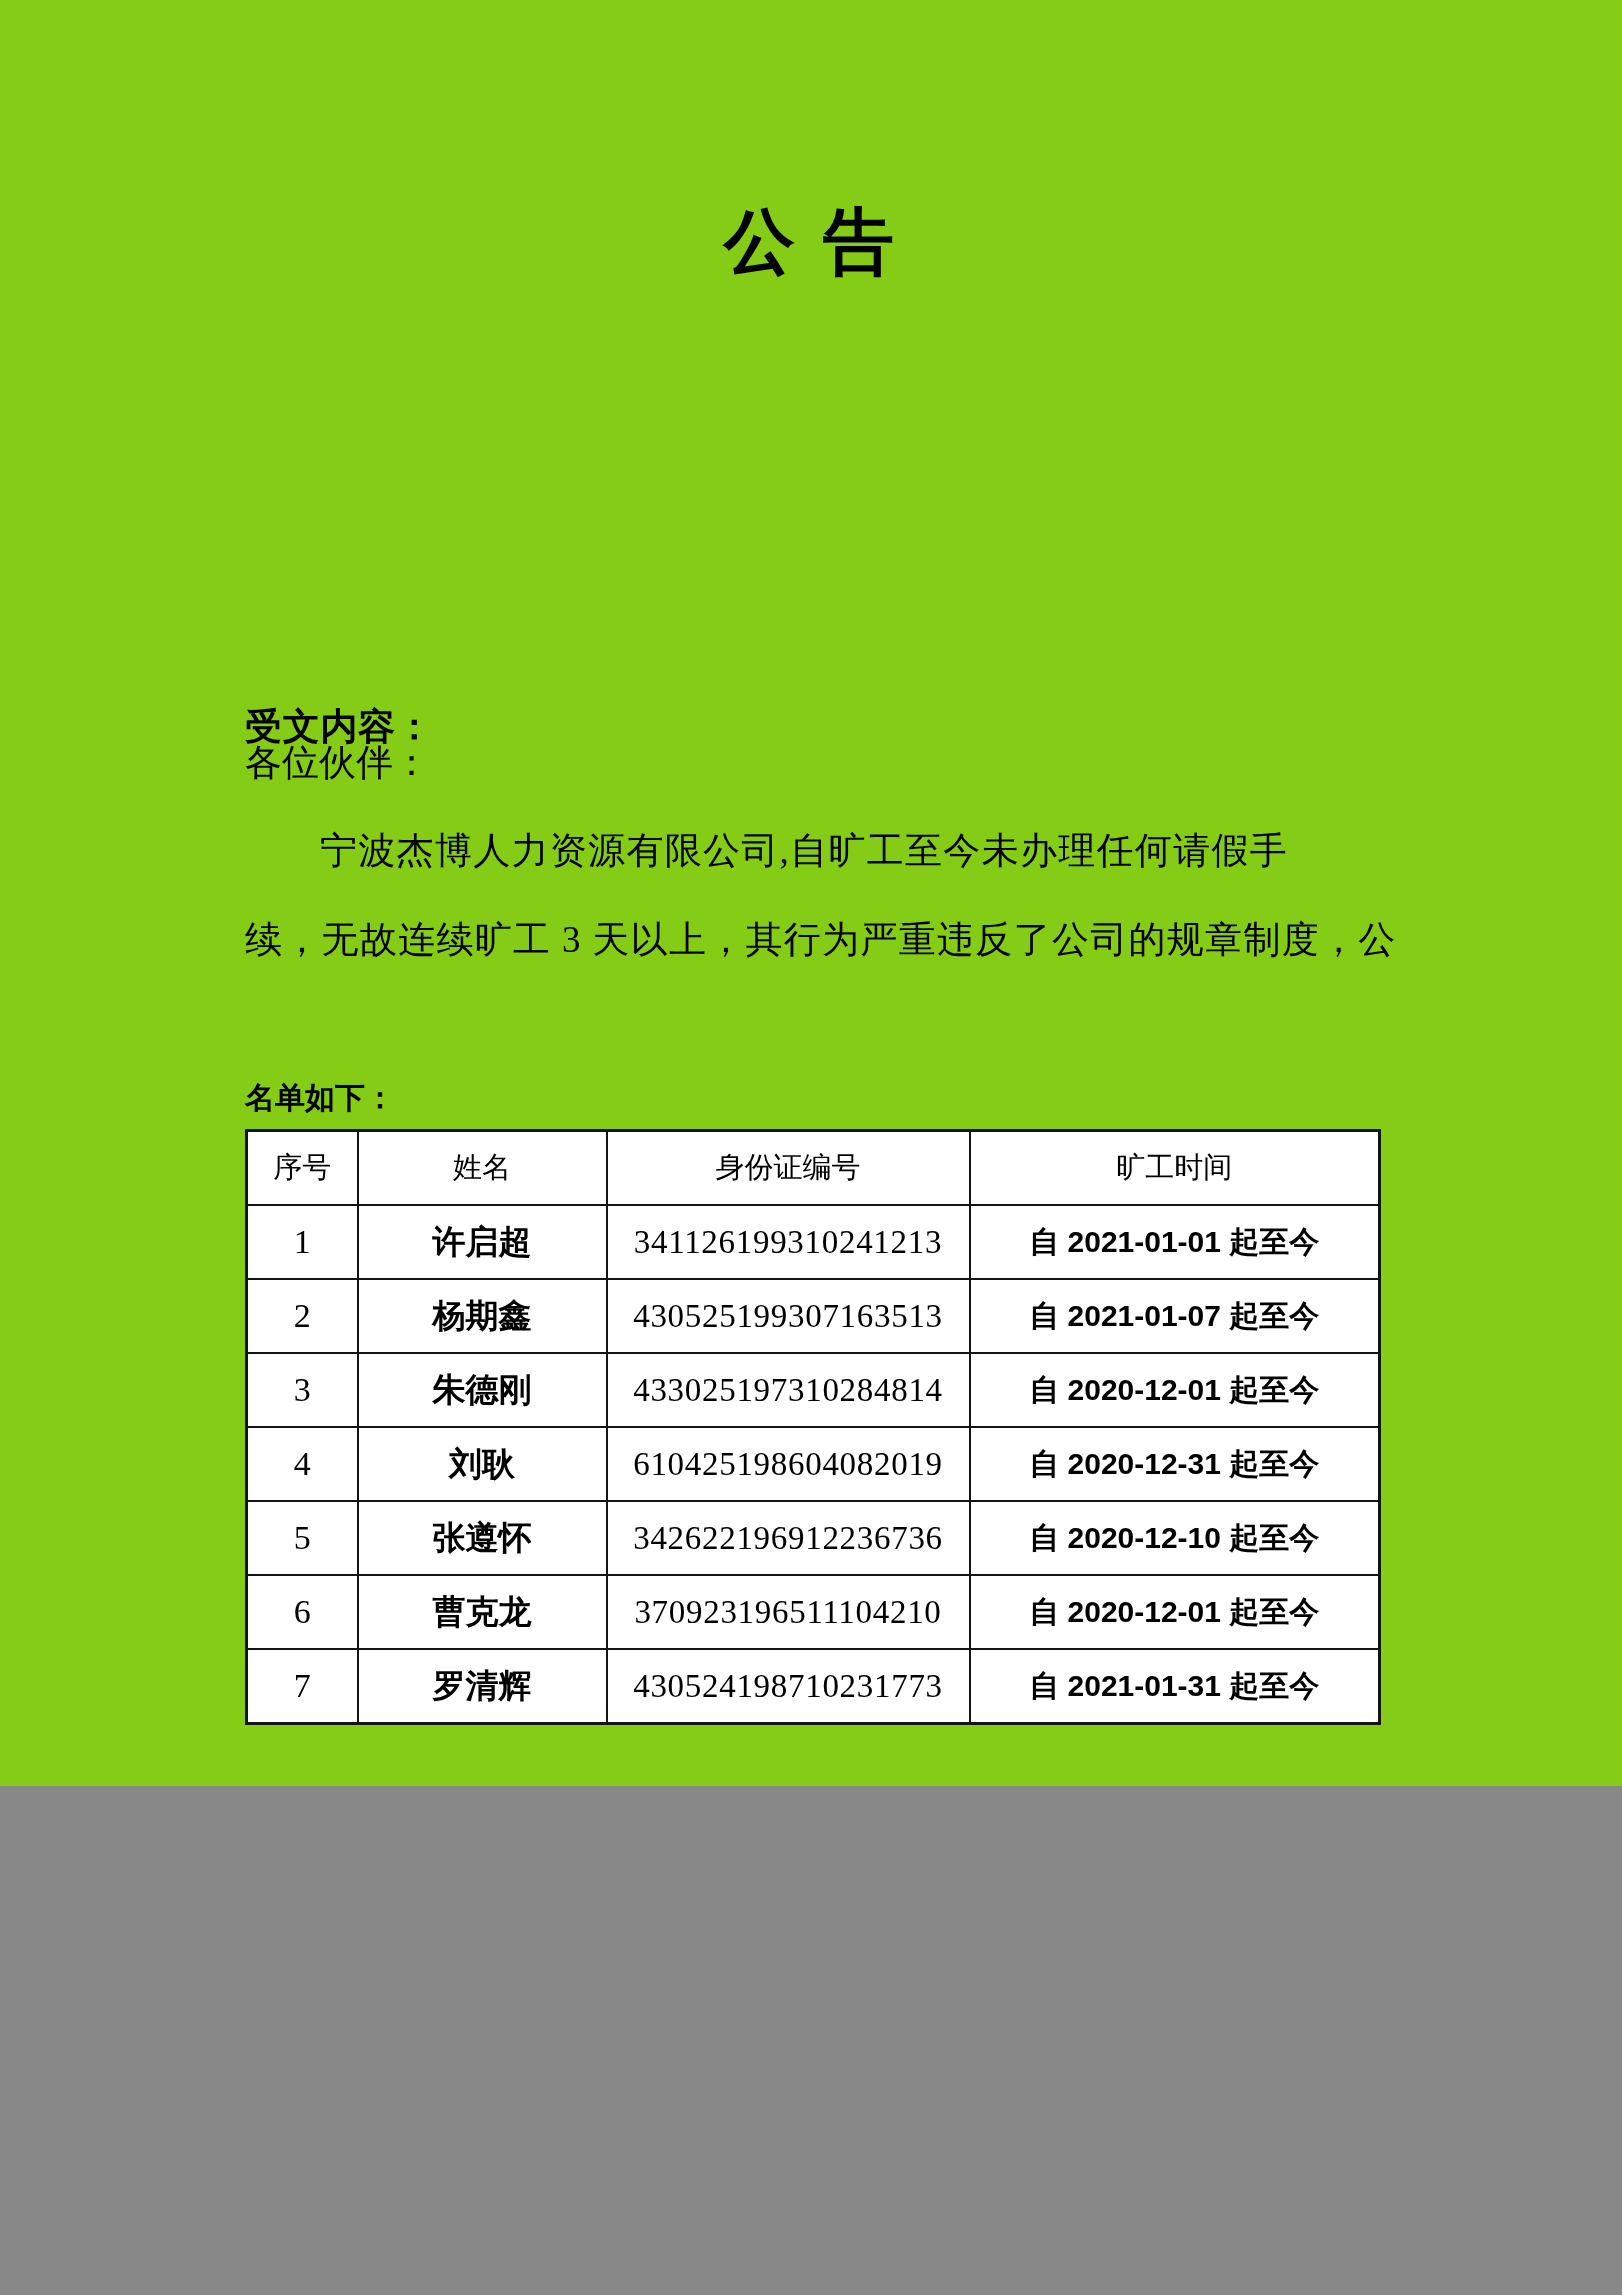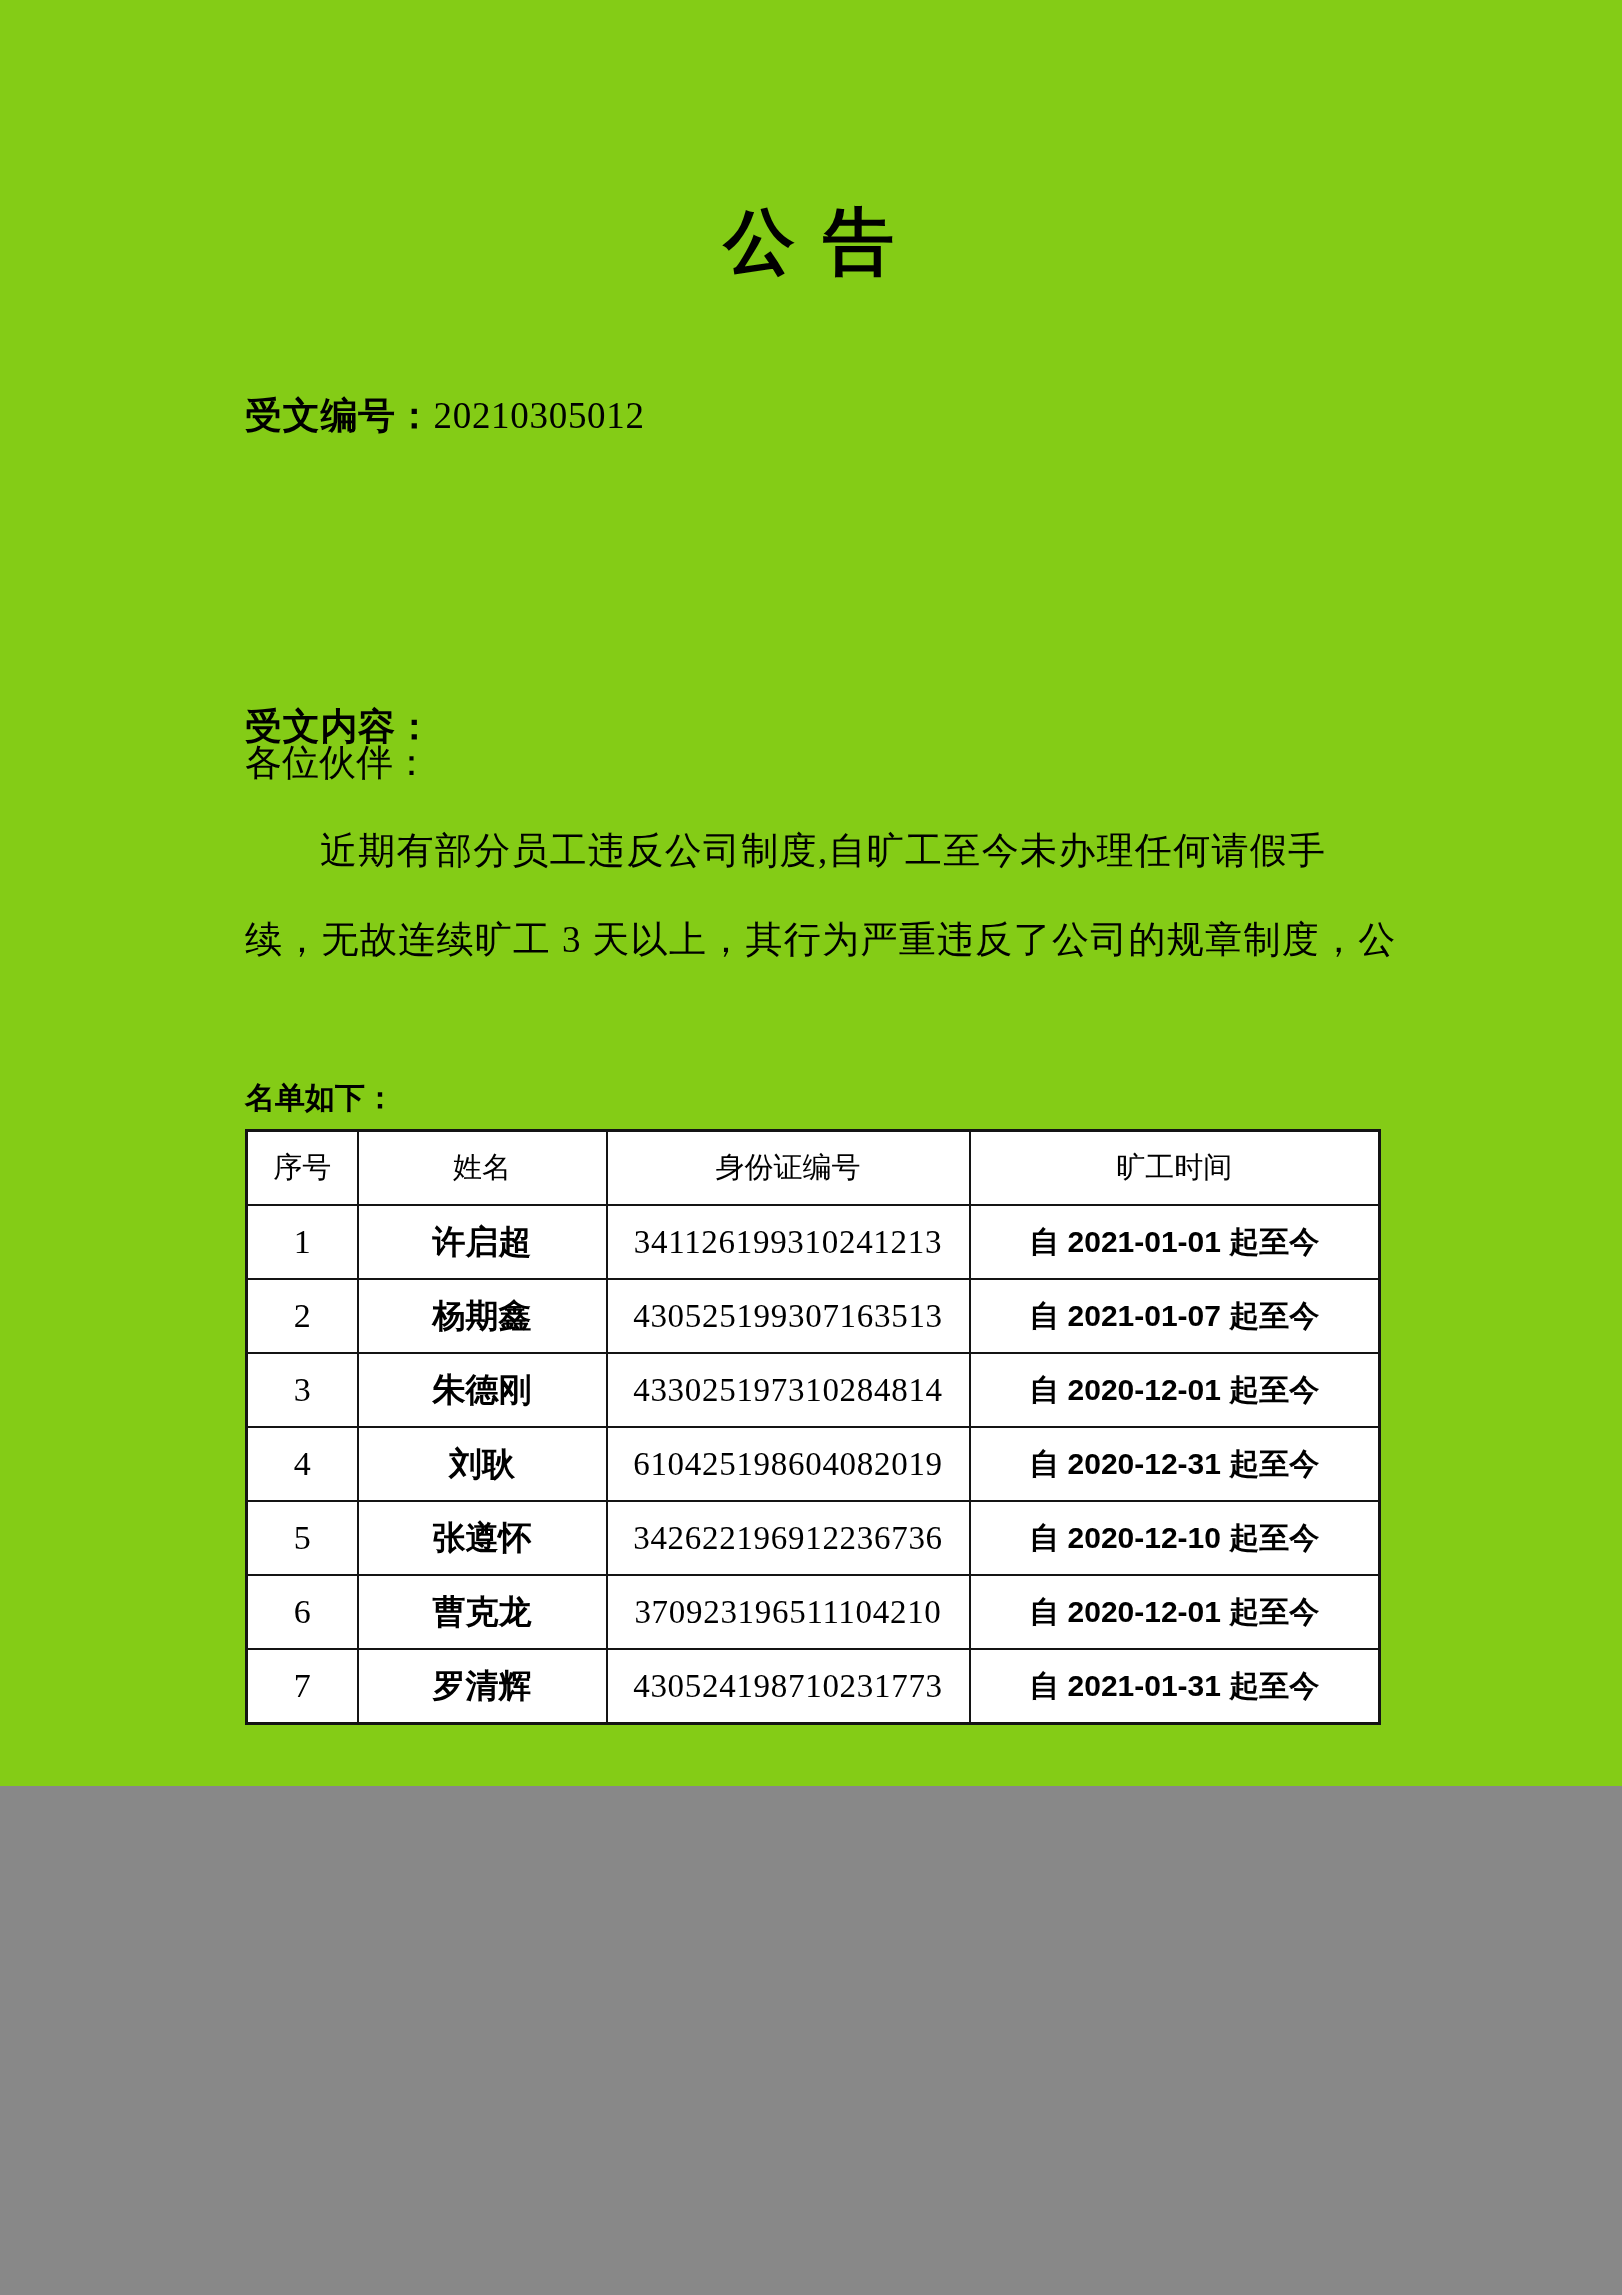--- a/index.html
+++ b/index.html
@@ -89,30 +89,27 @@
     font-weight:700;
   }
 </style>
 </head>
 <body>
 
 <div class="page">
 
   <div class="doc-title">公 告</div>
 
-  <div class="field f1">
-    <span class="lbl">受文编号：</span><span>20210305012</span>
-  </div>
   <div class="field f4">
     <span class="lbl">受文内容：</span>
   </div>
 
   <div class="salutation">各位伙伴：</div>
 
-  <div class="para-line p1">近期有部分员工违反公司制度,自旷工至今未办理任何请假手</div>
+  <div class="para-line p1">宁波杰博人力资源有限公司,自旷工至今未办理任何请假手</div>
   <div class="para-line p2">续，无故连续旷工 3 天以上，其行为严重违反了公司的规章制度，公</div>
 
   <div class="list-label">名单如下：</div>
 
   <table class="roster">
     <colgroup>
       <col style="width:111px">
       <col style="width:249px">
       <col style="width:363px">
       <col style="width:410px">

